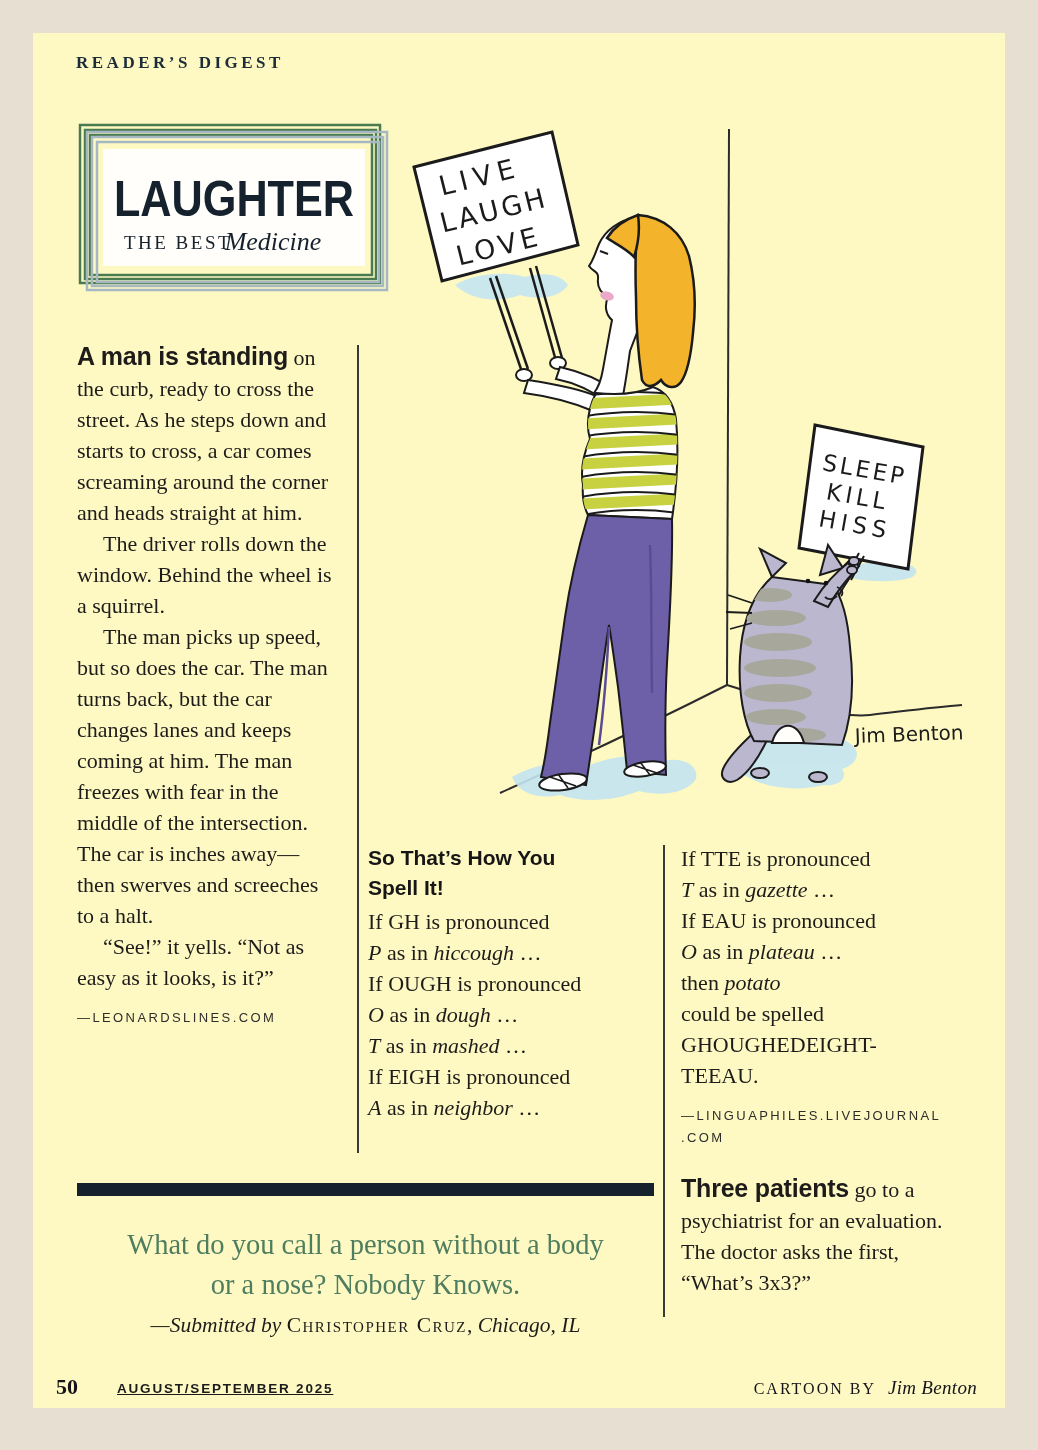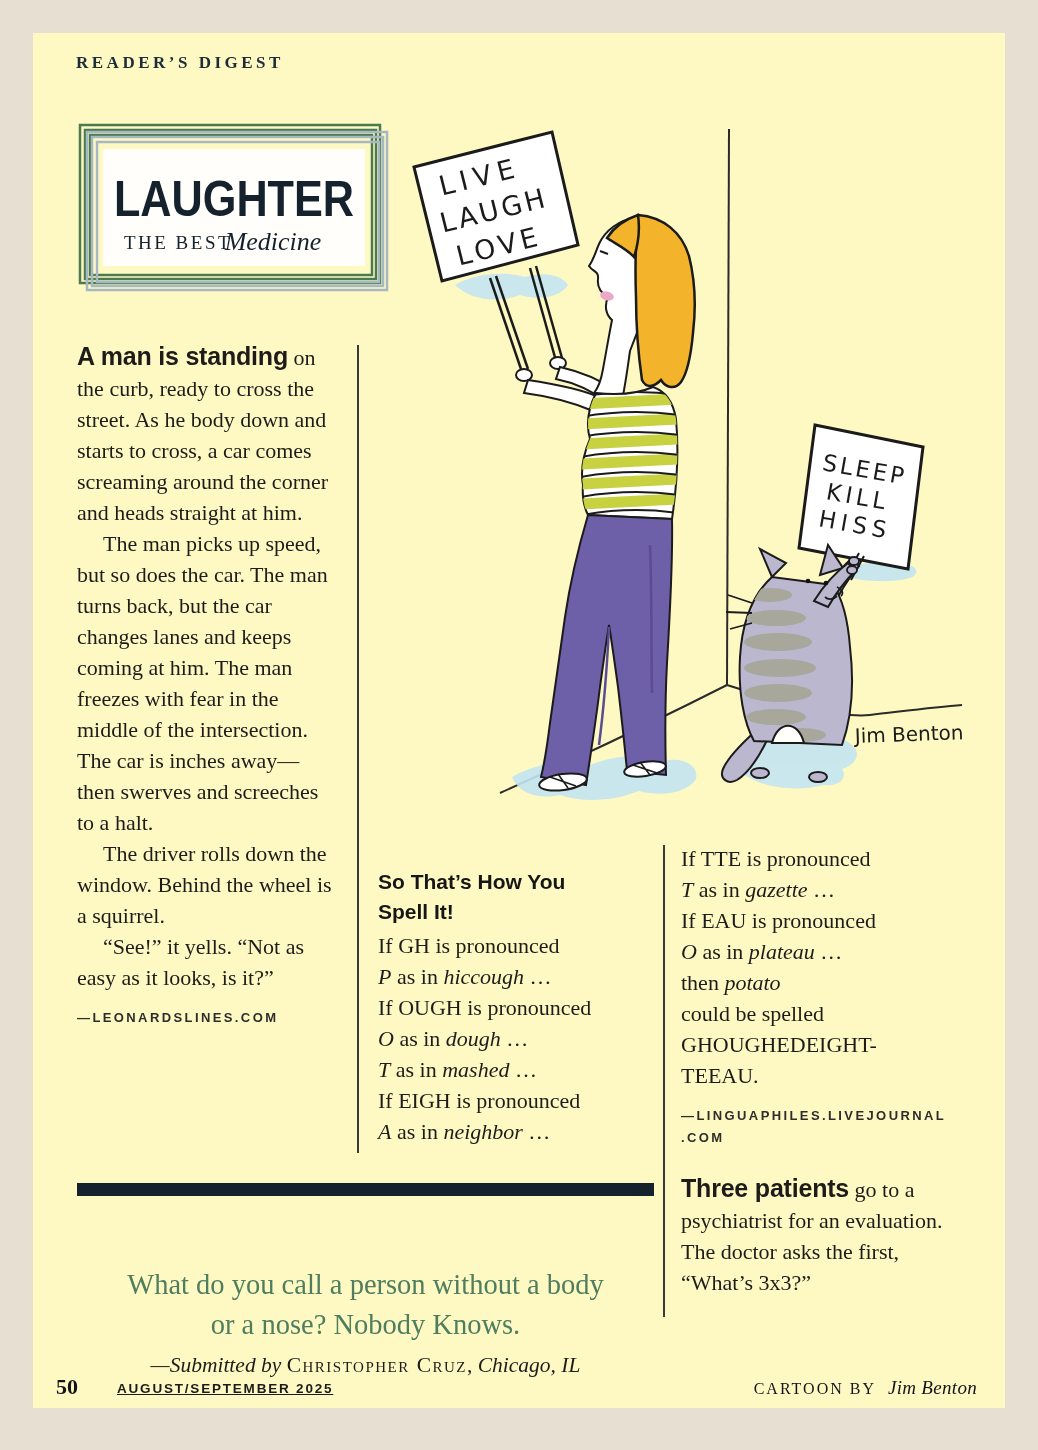--- a/index.html
+++ b/index.html
@@ -15,47 +15,47 @@
   }
   .brand {
     position:absolute; left:43px; top:20px;
     font-size:17px; font-weight:700; letter-spacing:3.5px; color:#1d2c39;
   }
   .logo-wrap { position:absolute; left:45px; top:90px; width:312px; height:169px; }
   .cartoon-wrap { position:absolute; left:367px; top:92px; width:565px; height:675px; }
 
   .col { position:absolute; font-size:22px; line-height:31px; }
   .col-left  { left:44px;  top:308px; width:258px; }
-  .col-mid   { left:345px; top:810px; width:272px;margin-top:24px; }
+  .col-mid   { left:335px; top:810px; width:272px; }
   .col-right { left:648px; top:810px; width:288px; }
 
   .para { margin:0; }
   .para + .para { text-indent:26px; }
   .b { font-family:"Liberation Sans", sans-serif; font-weight:700; font-size:25px; letter-spacing:-0.2px; }
   .i { font-style:italic; }
   .sc { font-variant:small-caps; letter-spacing:1.5px; }
 
   .attribution {
     font-family:"Liberation Sans", sans-serif;
     font-size:13px; letter-spacing:2.4px; color:#2e2d2b;
-    margin-top:14px; line-height:22px;font-weight:bold;
+    margin-top:14px; line-height:22px;
   }
   .divider { position:absolute; width:2px; background:#3a3a3a; }
   .divider-1 { left:324px; top:312px; height:808px; }
   .divider-2 { left:630px; top:812px; height:472px; }
 
   .mid-heading {
     font-family:"Liberation Sans", sans-serif; font-weight:700;
     font-size:21px; line-height:30px; color:#161616; width:210px; margin-bottom:3px;
   }
   .spell-line { white-space:nowrap; }
 
   .navy-bar { position:absolute; left:44px; top:1150px; width:577px; height:13px; background:#15222d; }
 
-  .joke-box { position:absolute; left:44px; top:1232px; width:577px; text-align:center; }
+  .joke-box { position:absolute; left:44px; top:1192px; width:577px; text-align:center; }
   .joke-line { font-size:28.5px; line-height:40px; color:#4e7d5f; white-space:nowrap; }
   .joke-byline { margin-top:8px; font-size:21.5px; color:#1e1c1a; }
 
   .rc-paragraph { margin-top:24px; }
 
   .footer-pageno { position:absolute; left:23px; top:1341px; font-size:22px; font-weight:700; color:#14141a; }
   .footer-issue {
     position:absolute; left:84px; top:1348px;
     font-family:"Liberation Sans", sans-serif; font-weight:700;
     font-size:13.5px; letter-spacing:1.8px; color:#1b1b1b;text-decoration:underline;
@@ -211,23 +211,23 @@
             <path d="M352,488 L326,487"></path>
             <path d="M352,498 L330,504"></path>
         </g>
       </g>
 
       <text x="455" y="618" font-family="DejaVu Sans, sans-serif" font-size="20" fill="#1b1b1b" transform="rotate(-2 455 618)">Jim Benton</text>
     </svg>
   </div>
 
   <div class="col col-left">
-    <p class="para"><span class="b">A man is standing</span><span> on the curb, ready to cross the street. As he body down and starts to cross, a car comes screaming around the corner and heads straight at him.</span></p>
+    <p class="para"><span class="b">A man is standing</span><span> on the curb, ready to cross the street. As he steps down and starts to cross, a car comes screaming around the corner and heads straight at him.</span></p>
+    <p class="para"><span>The driver rolls down the window. Behind the wheel is a squirrel.</span></p>
     <p class="para"><span>The man picks up speed, but so does the car. The man turns back, but the car changes lanes and keeps coming at him. The man freezes with fear in the middle of the intersection. The car is inches away—then swerves and screeches to a halt.</span></p>
-    <p class="para"><span>The driver rolls down the window. Behind the wheel is a squirrel.</span></p>
     <p class="para"><span>“See!” it yells. “Not as easy as it looks, is it?”</span></p>
     <div class="attribution">—LEONARDSLINES.COM</div>
   </div>
 
   <div class="divider divider-1"></div>
 
   <div class="col col-mid">
     <div class="mid-heading">So That’s How You Spell It!</div>
     <div class="spell-line"><span>If GH is pronounced</span></div>
     <div class="spell-line"><span class="i">P</span><span> as in </span><span class="i">hiccough</span><span> …</span></div>

